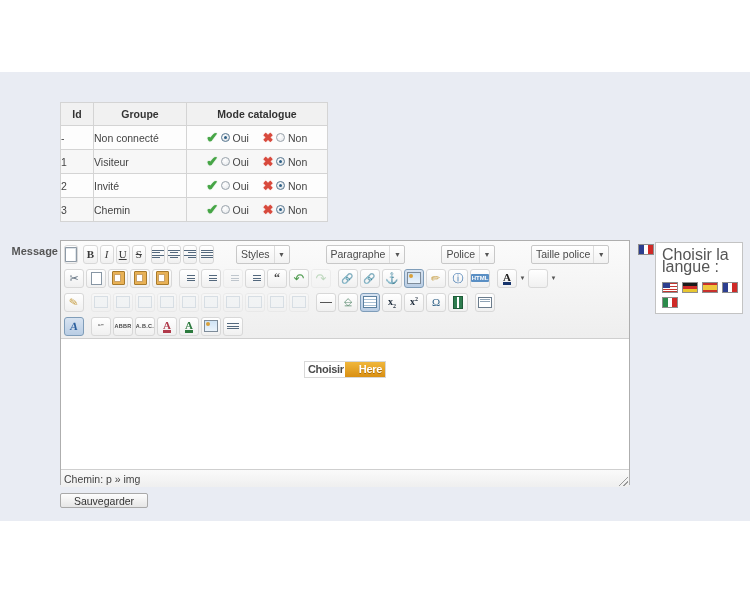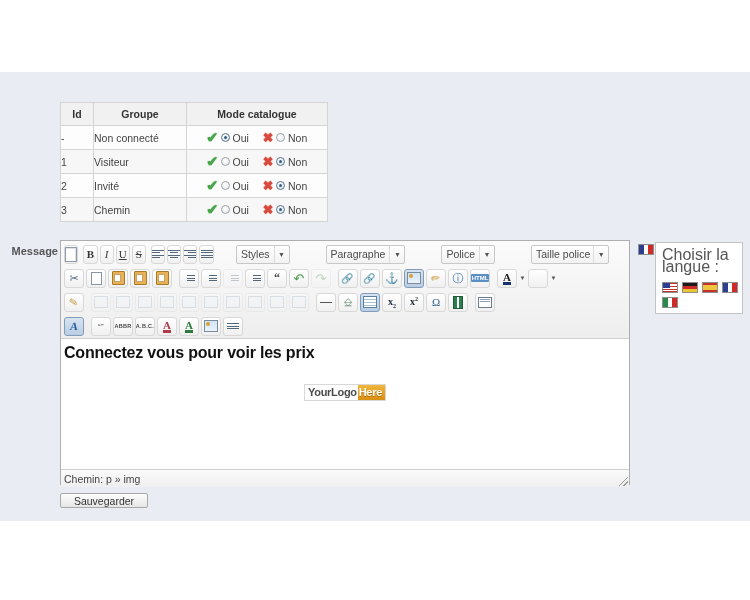--- a/index.html
+++ b/index.html
@@ -127,21 +127,21 @@
   
   .content{background:#fff;height:130px;position:relative;overflow:hidden;}
   .headline{font-family:"Liberation Sans",sans-serif;font-weight:bold;font-size:16px;color:#111;
     margin:5px 0 0 3px;letter-spacing:-.2px;}
   .logo-wrap{display:flex;justify-content:center;margin-top:22px;}
   .logo{display:inline-block;font-family:"Liberation Sans",sans-serif;font-weight:bold;
     font-size:11px;letter-spacing:-.3px;line-height:13px;border:1px solid #d8d8d8;
     background:#fff;padding:0;}
   .logo .a{color:#4b4b4b;padding:1px 1px 1px 3px;display:inline-block;
     text-shadow:0 1px 0 #fff;}
-  .logo .b{color:#ffffff;background:linear-gradient(#f0b73c,#d98f12);padding:1px 3px 1px 1px;
+  .logo .b{color:#ffffff;background:linear-gradient(#f0b73c,#d98f12);padding:1px 3px 1px 14px;
     display:inline-block;text-shadow:0 1px 0 #a96c09;}
 
   .statusbar{border-top:1px solid #cfcfcf;background:linear-gradient(#fafafa,#efefef);
     height:17px;display:flex;align-items:center;padding:0 3px;font-size:10.5px;color:#444;
     position:relative;}
   .resize{position:absolute;right:1px;bottom:1px;width:9px;height:9px;
     background:
       linear-gradient(135deg,transparent 0 45%,#9a9a9a 45% 55%,transparent 55% 100%),
       linear-gradient(135deg,transparent 0 70%,#9a9a9a 70% 80%,transparent 80% 100%);}
 
@@ -525,24 +525,23 @@
             <span class="lines j">
               <i></i>
               <i></i>
               <i></i>
             </span>
           </div>
       </div>
     </div>
 
     <div class="content">
-      <div class="headline">Connectez vous pour voir les prix</div>
       <div class="logo-wrap">
         <span class="logo">
-          <span class="a">YourLogo</span><span class="b">Here</span>
+          <span class="a">Choisir</span><span class="b">Here</span>
         </span>
       </div>
     </div>
 
     <div class="statusbar">
       <span>Chemin: p » img</span>
       <span class="resize"></span>
     </div>
   </div>
 

